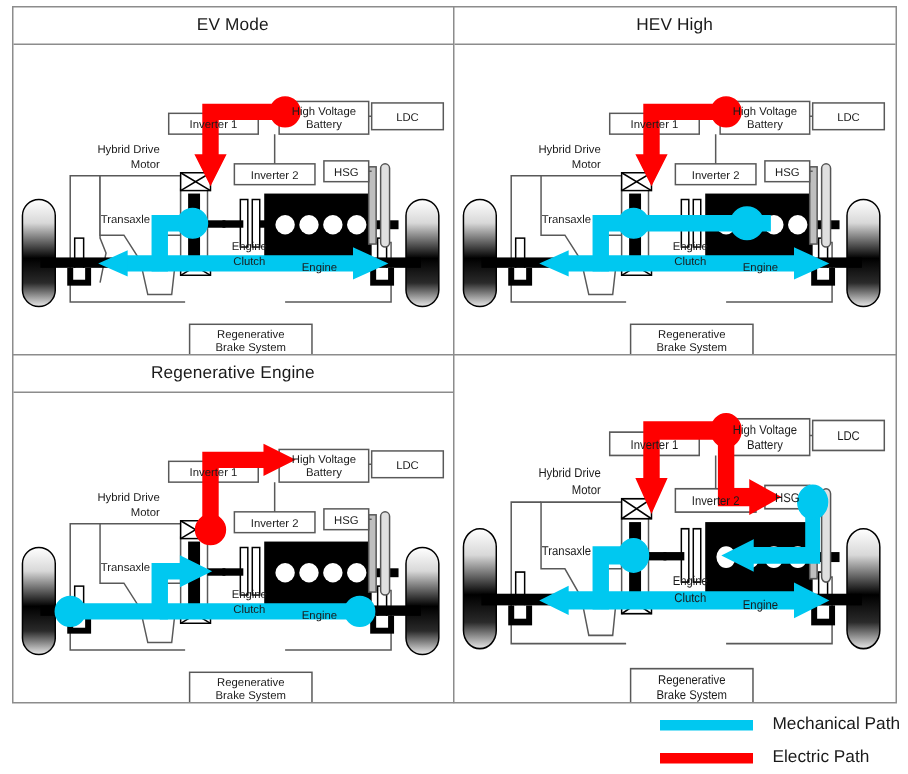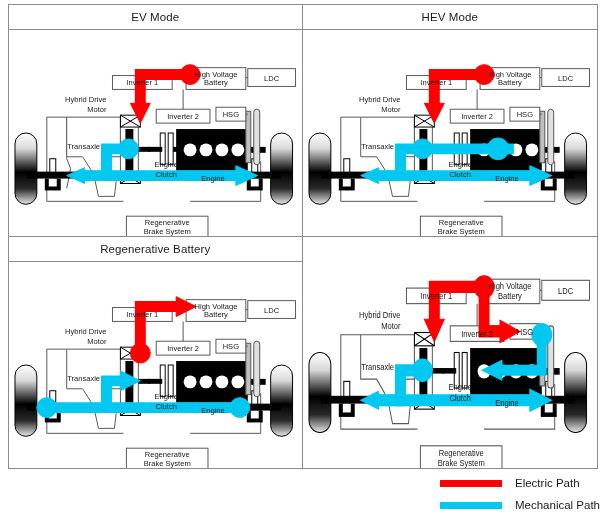--- a/index.html
+++ b/index.html
@@ -139,21 +139,21 @@
           <text x="158" y="148" text-anchor="middle">Clutch</text>
           <text x="205" y="152" text-anchor="middle">Engine</text>
           <text x="159" y="197" text-anchor="middle">Regenerative</text>
           <text x="159" y="206" text-anchor="middle">Brake System</text>
         </g>
       </svg>
     </div>
   </div>
 
   <div class="panel">
-    <div class="ptitle">HEV Mode</div>
+    <div class="ptitle">HEV High</div>
     <div class="pbody">
       <svg viewBox="0 0 295 208" preserveAspectRatio="none">
         <defs>
           <linearGradient id="tyre2" x1="0" y1="0" x2="0" y2="1">
             <stop offset="0%" stop-color="#ffffff"></stop>
               <stop offset="22%" stop-color="#d8d8d8"></stop>
             <stop offset="55%" stop-color="#000000"></stop>
               <stop offset="78%" stop-color="#2a2a2a"></stop>
             <stop offset="100%" stop-color="#e8e8e8"></stop>
           </linearGradient>
@@ -239,21 +239,21 @@
           <text x="158" y="148" text-anchor="middle">Clutch</text>
           <text x="205" y="152" text-anchor="middle">Engine</text>
           <text x="159" y="197" text-anchor="middle">Regenerative</text>
           <text x="159" y="206" text-anchor="middle">Brake System</text>
         </g>
       </svg>
     </div>
   </div>
 
   <div class="panel">
-    <div class="ptitle">Regenerative Battery</div>
+    <div class="ptitle">Regenerative Engine</div>
     <div class="pbody">
       <svg viewBox="0 0 295 208" preserveAspectRatio="none">
         <defs>
           <linearGradient id="tyre3" x1="0" y1="0" x2="0" y2="1">
             <stop offset="0%" stop-color="#ffffff"></stop>
               <stop offset="22%" stop-color="#d8d8d8"></stop>
             <stop offset="55%" stop-color="#000000"></stop>
               <stop offset="78%" stop-color="#2a2a2a"></stop>
             <stop offset="100%" stop-color="#e8e8e8"></stop>
           </linearGradient>
@@ -441,20 +441,20 @@
           <text x="159" y="206" text-anchor="middle">Brake System</text>
         </g>
       </svg>
     </div>
   </div>
 
 </div>
 
 <div id="legend">
   <div class="lrow">
+    <span class="lswatch" style="background:#00C8F0"></span>
+    <span class="llabel">Mechanical Path</span>
+  </div>
+  <div class="lrow">
     <span class="lswatch" style="background:#FF0000"></span>
     <span class="llabel">Electric Path</span>
   </div>
-  <div class="lrow">
-    <span class="lswatch" style="background:#00C8F0"></span>
-    <span class="llabel">Mechanical Path</span>
-  </div>
 </div>
 
 </body></html>

